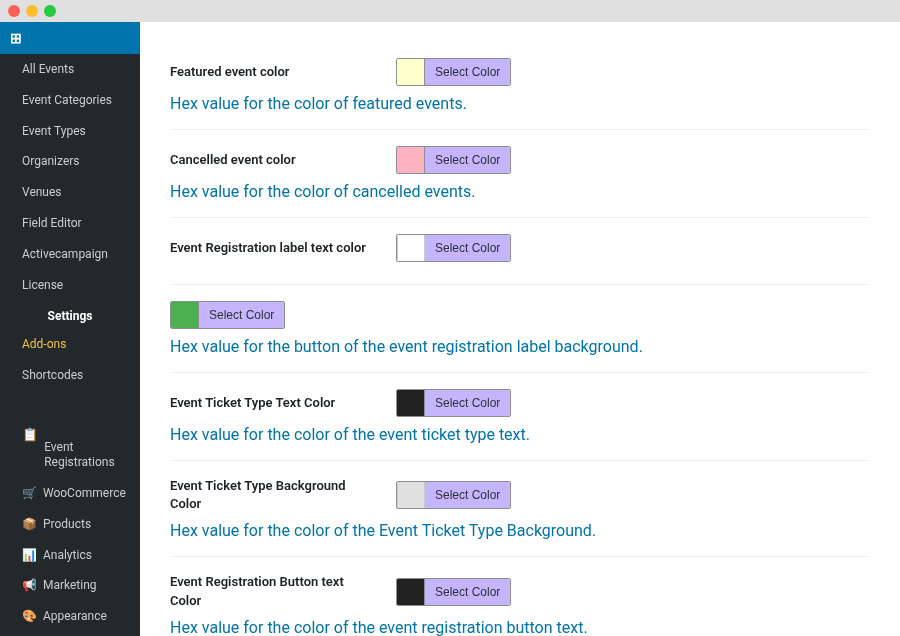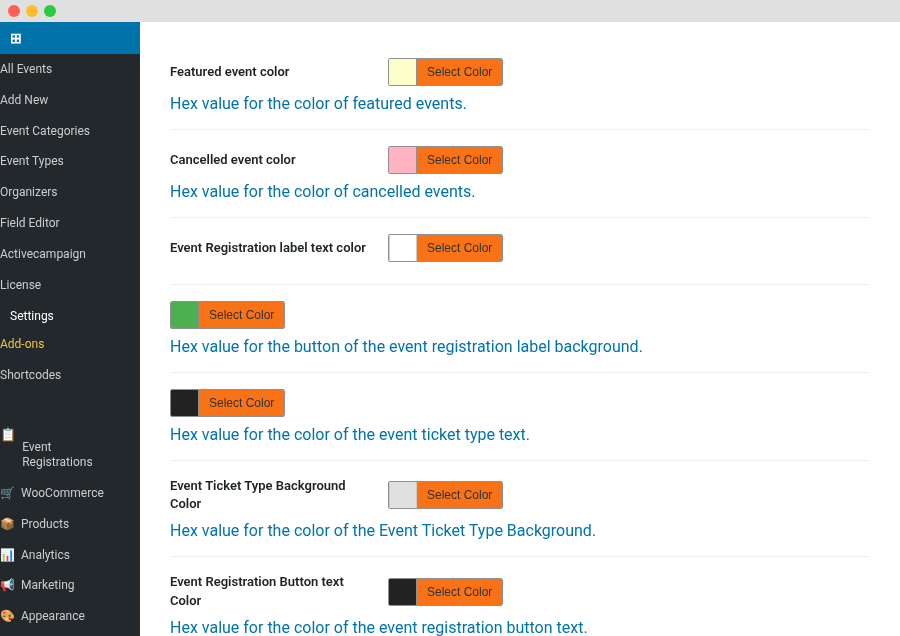--- a/index.html
+++ b/index.html
@@ -19,45 +19,45 @@
     .sidebar {
       width: 140px; min-width: 140px; background: #23282d; color: #ccc;
       margin-top: 22px; height: calc(636px - 22px); overflow-y: auto; flex-shrink: 0;
     }
     .sidebar-header {
       background: #0073aa; color: #fff; padding: 8px 10px; display: flex; align-items: center; gap: 6px;
       font-size: 13px; font-weight: 600;
     }
     .sidebar-header .icon { font-size: 14px; }
     .sidebar-item {
-      padding: 7px 0; color: #ccc; cursor: pointer; font-size: 12px; line-height: 1.4;
+      padding: 7px 22px; color: #ccc; cursor: pointer; font-size: 12px; line-height: 1.4;
       display: flex; align-items: center; gap: 6px;
     }
     .sidebar-item.active { color: #fff; }
-    .sidebar-item.section-header { color: #fff; font-weight: 400; font-size: 12px; padding: 8px 10px 4px; }
+    .sidebar-item.section-header { color: #fff; font-weight: 700; font-size: 12px; padding: 8px 10px 4px; justify-content: center; }
     .sidebar-item.highlighted { color: #f0c242; }
     .badge { background: #d63638; color: #fff; border-radius: 10px; padding: 1px 5px; font-size: 10px; margin-left: 2px; }
 
     
     .main {
       flex: 1; margin-top: 22px; background: #fff; overflow-y: auto; padding: 20px 30px;
       height: calc(636px - 22px);
     }
 
     
     .color-field-row {
       display: flex; flex-direction: column; padding: 16px 0; border-bottom: 1px solid #f0f0f0;
     }
     .color-field-row:last-child { border-bottom: none; }
-    .color-field-top { display: flex; align-items: center; gap: 8px; margin-bottom: 6px; }
+    .color-field-top { display: flex; align-items: center; gap: 16px; margin-bottom: 6px; }
     .color-field-label { width: 200px; font-size: 13px; font-weight: 600; color: #1d2327; line-height: 1.4; margin-right: 10px; }
     .color-preview-btn { display: flex; align-items: center; gap: 0; border: 1px solid #8c8f94; border-radius: 2px; overflow: hidden; cursor: pointer; height: 28px; }
     .color-swatch { width: 28px; height: 28px; border-right: 1px solid #8c8f94; }
     .select-color-btn {
-      background: #f97316; border: none; padding: 4px 10px; font-size: 12px; color: #2c3338;
+      background: #c4b5fd; border: none; padding: 4px 10px; font-size: 12px; color: #2c3338;
       cursor: pointer; height: 28px; line-height: 1;
     }
     .color-field-hint { font-size: 16px; color: #0073aa; margin-top: 2px; padding-left: 0; }
   </style>
 </head>
 <body>
 
 <div class="titlebar">
   <button class="titlebar-btn close"></button>
   <button class="titlebar-btn minimize"></button>
@@ -67,30 +67,30 @@
 <div class="sidebar">
   <div class="sidebar-header">
     <span class="icon">⊞</span>
     <span></span>
   </div>
 
   <div class="sidebar-item">
     <span>All Events</span>
   </div>
   <div class="sidebar-item">
-    <span>Add New</span>
-  </div>
-  <div class="sidebar-item">
     <span>Event Categories</span>
   </div>
   <div class="sidebar-item">
     <span>Event Types</span>
   </div>
   <div class="sidebar-item">
     <span>Organizers</span>
+  </div>
+  <div class="sidebar-item">
+    <span>Venues</span>
   </div>
   <div class="sidebar-item">
     <span>Field Editor</span>
   </div>
   <div class="sidebar-item">
     <span>Activecampaign</span>
   </div>
   <div class="sidebar-item">
     <span>License</span>
   </div>
@@ -171,20 +171,21 @@
         <div class="color-field-top">
           <div class="color-preview-btn">
             <div class="color-swatch" style="background: rgb(76, 175, 80);"></div>
             <button class="select-color-btn">Select Color</button>
           </div>
         </div>
         <div class="color-field-hint">Hex value for the button of the event registration label background.</div>
       </div>
       <div class="color-field-row">
         <div class="color-field-top">
+          <div class="color-field-label">Event Ticket Type Text Color</div>
           <div class="color-preview-btn">
             <div class="color-swatch" style="background: rgb(34, 34, 34);"></div>
             <button class="select-color-btn">Select Color</button>
           </div>
         </div>
         <div class="color-field-hint">Hex value for the color of the event ticket type text.</div>
       </div>
       <div class="color-field-row">
         <div class="color-field-top">
           <div class="color-field-label">Event Ticket Type Background Color</div>

